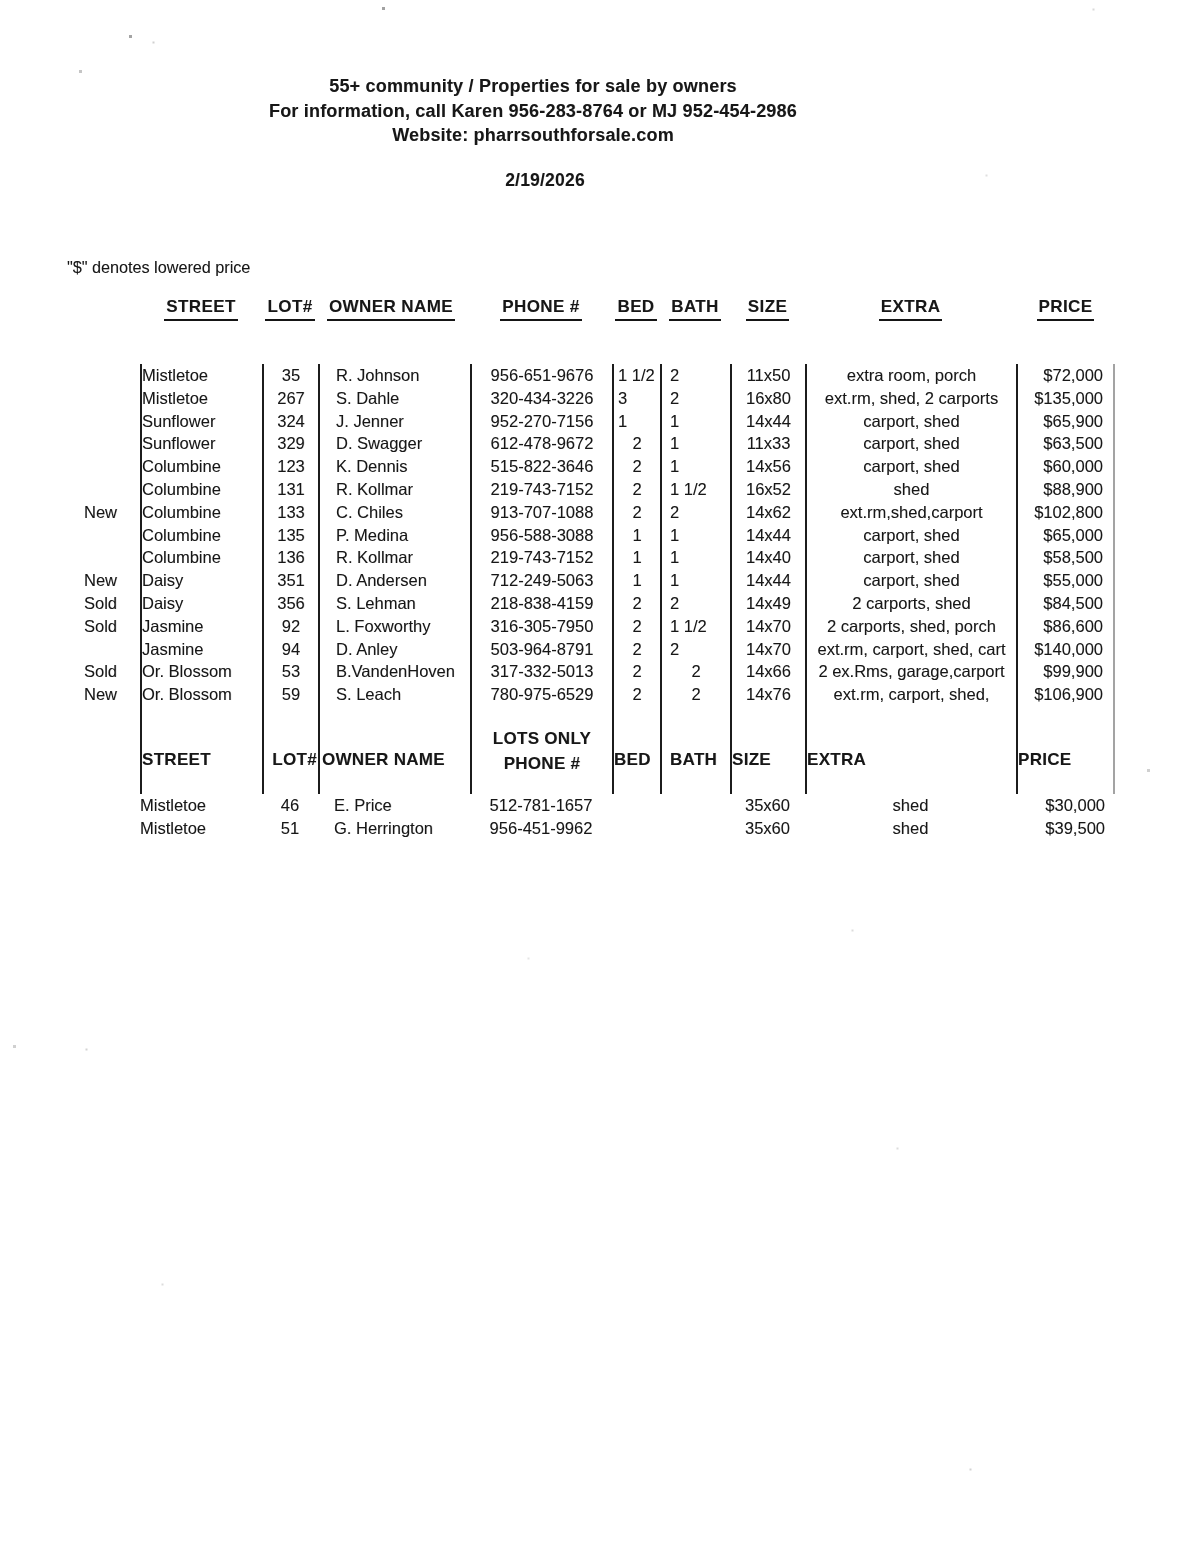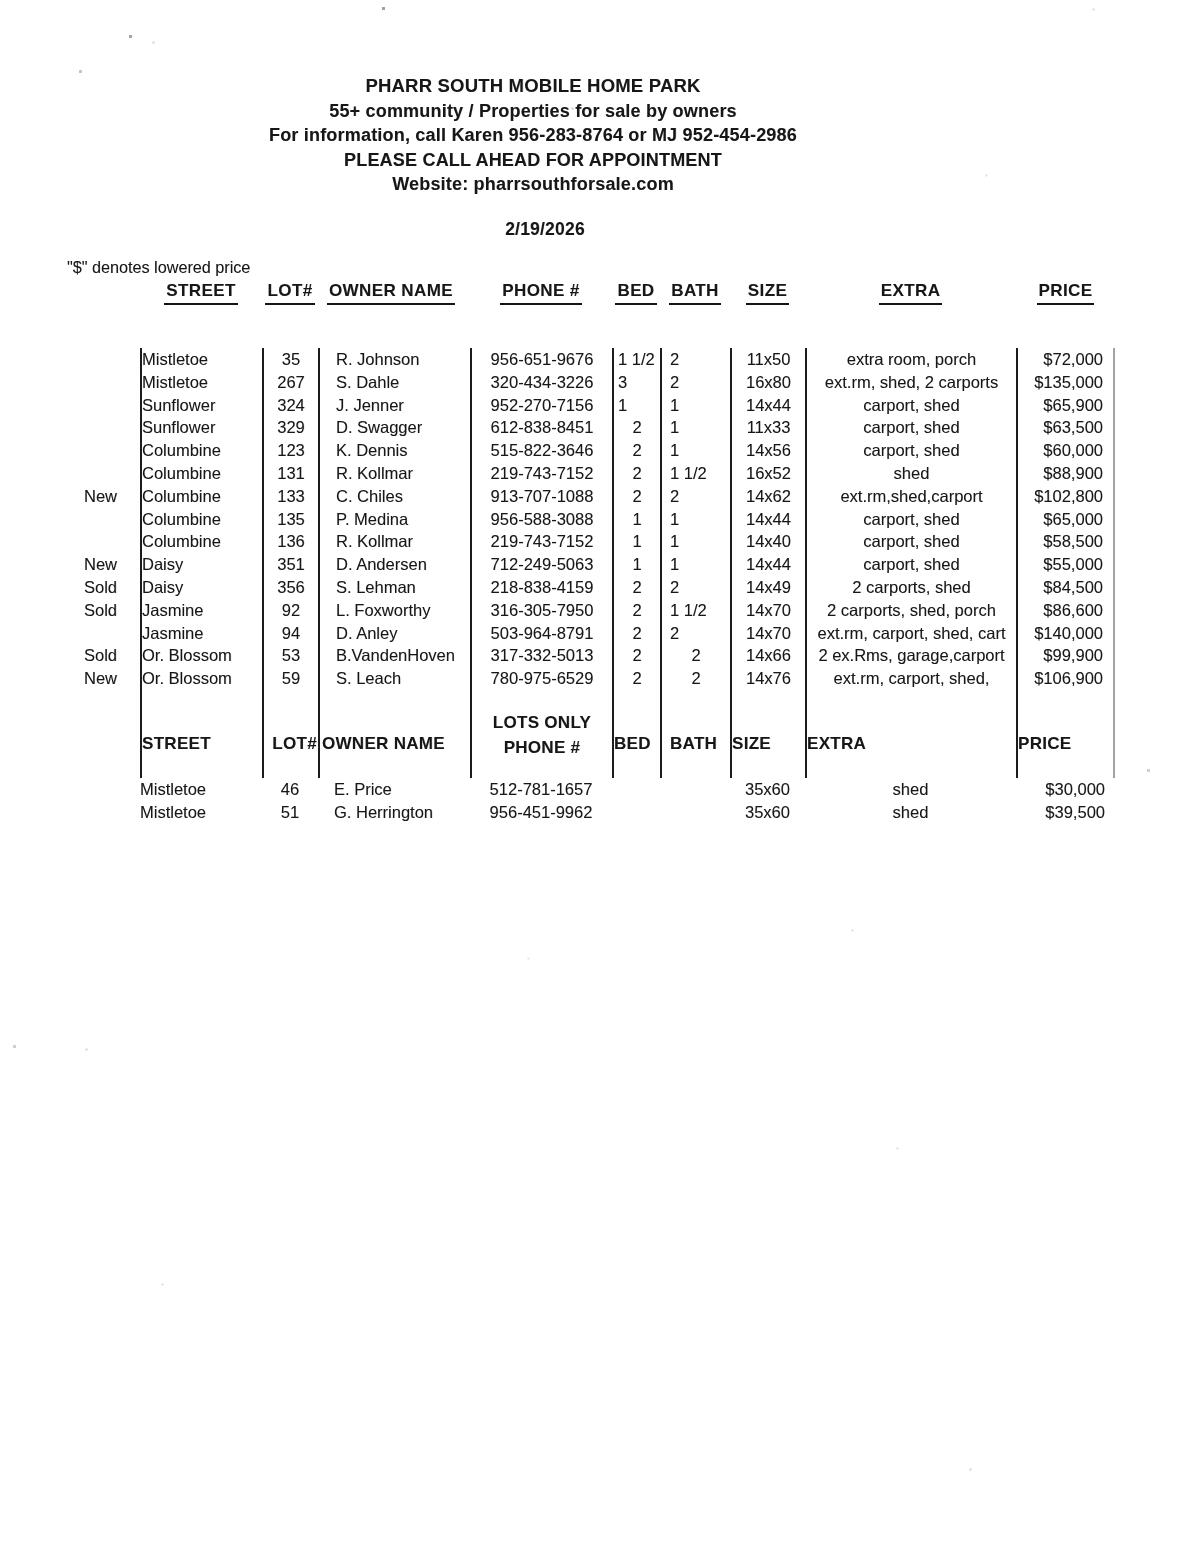--- a/index.html
+++ b/index.html
@@ -23,21 +23,21 @@
   }
   .titleblock .t-main { font-size:18.5px; }
   .titleblock .t-date { margin-top:20px; font-size:17.5px;margin-left:24px; }
 
   .note {
     position:absolute; left:67px; top:258px;
     font-size:16.2px;
   }
 
   
-  .table1 { position:absolute; left:68px; top:280px; }
+  .table1 { position:absolute; left:68px; top:296px; }
 
   .trow {
     display:grid;
     grid-template-columns:72px 122px 56px 152px 142px 48px 70px 75px 211px 99px;
   }
   .cell { overflow:hidden; white-space:nowrap; }
 
   
   .c-status { padding-left:16px; }
   .c-street { padding-left:0; }
@@ -106,24 +106,22 @@
   }
 </style>
 </head>
 <body>
 
 <div class="page">
 
   <div class="specks"></div>
 
   <div class="titleblock">
-    <div class="t-main">PHARR SOUTH MOBILE HOME PARK</div>
     <div>55+ community / Properties for sale by owners</div>
     <div>For information, call Karen 956-283-8764 or MJ 952-454-2986</div>
-    <div>PLEASE CALL AHEAD FOR APPOINTMENT</div>
     <div>Website: pharrsouthforsale.com</div>
     <div class="t-date">2/19/2026</div>
   </div>
 
   <div class="note">"$" denotes lowered price</div>
 
   <div class="table1">
 
     <div class="trow h1row">
       <div class="cell c-status"></div>
@@ -173,21 +171,21 @@
           <div class="cell c-bath">1</div>
           <div class="cell c-size">14x44</div>
           <div class="cell c-extra">carport, shed</div>
           <div class="cell c-price">$65,900</div>
         </div>
         <div class="trow drow bordered">
           <div class="cell c-status"></div>
           <div class="cell c-street">Sunflower</div>
           <div class="cell c-lot">329</div>
           <div class="cell c-owner">D. Swagger</div>
-          <div class="cell c-phone">612-838-8451</div>
+          <div class="cell c-phone">612-478-9672</div>
           <div class="cell c-bed">2</div>
           <div class="cell c-bath">1</div>
           <div class="cell c-size">11x33</div>
           <div class="cell c-extra">carport, shed</div>
           <div class="cell c-price">$63,500</div>
         </div>
         <div class="trow drow bordered">
           <div class="cell c-status"></div>
           <div class="cell c-street">Columbine</div>
           <div class="cell c-lot">123</div>

